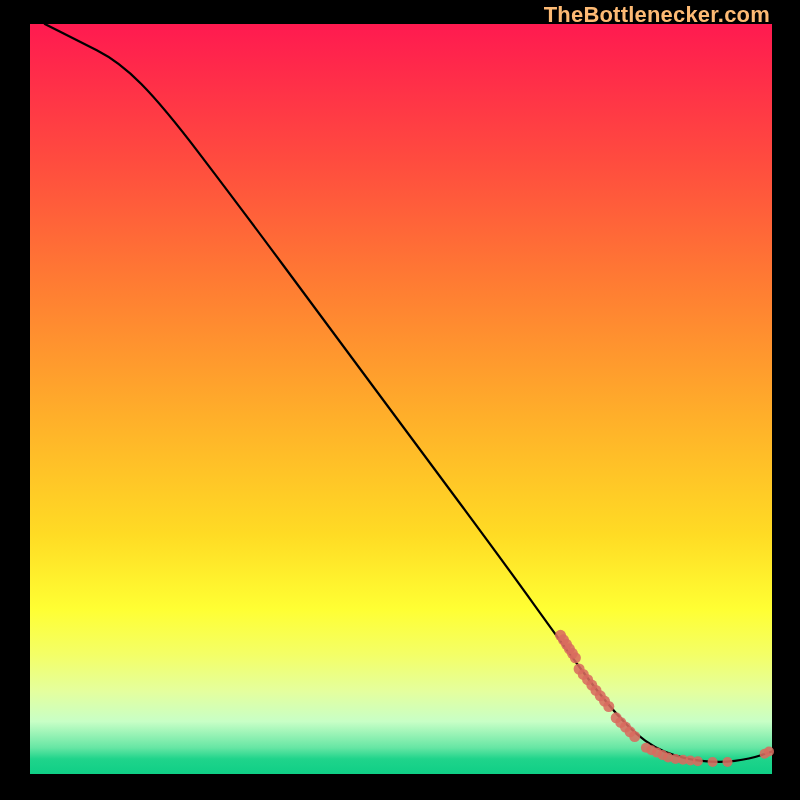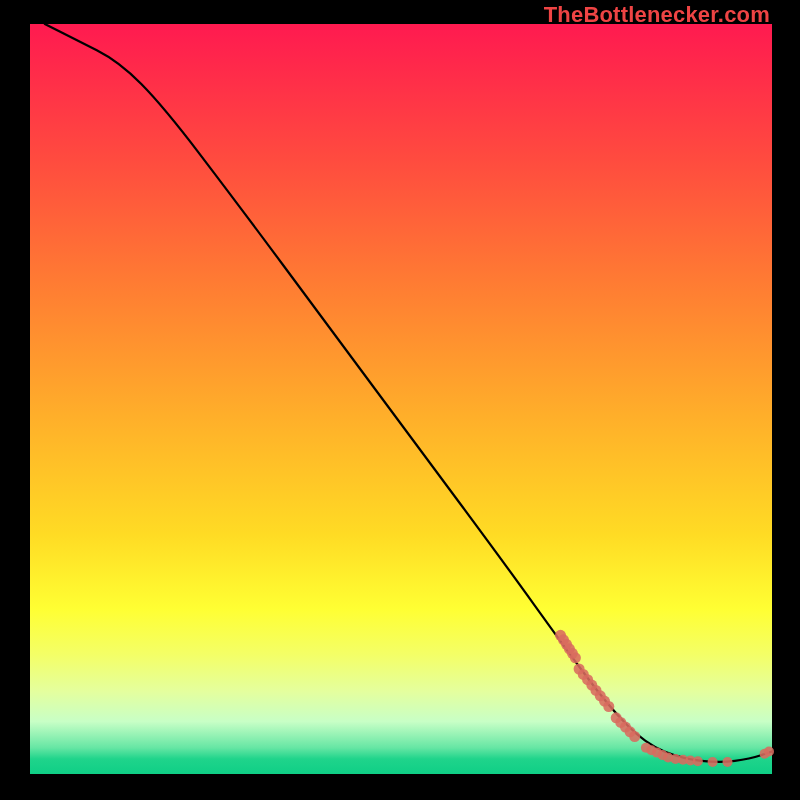--- a/index.html
+++ b/index.html
@@ -40,21 +40,21 @@
       #1fd48b 98%,
       #0fcf86 100%
     );
   }
   .watermark {
     position: absolute;
     top: 2px;
     right: 30px;
     font-size: 22px;
     font-weight: 600;
-    color: #ef4444;
+    color: #fdba74;
     letter-spacing: 0.2px;
     user-select: none;
   }
   svg.curve {
     position: absolute;
     left: 0;
     top: 0;
     width: 742px;
     height: 750px;
     overflow: visible;

